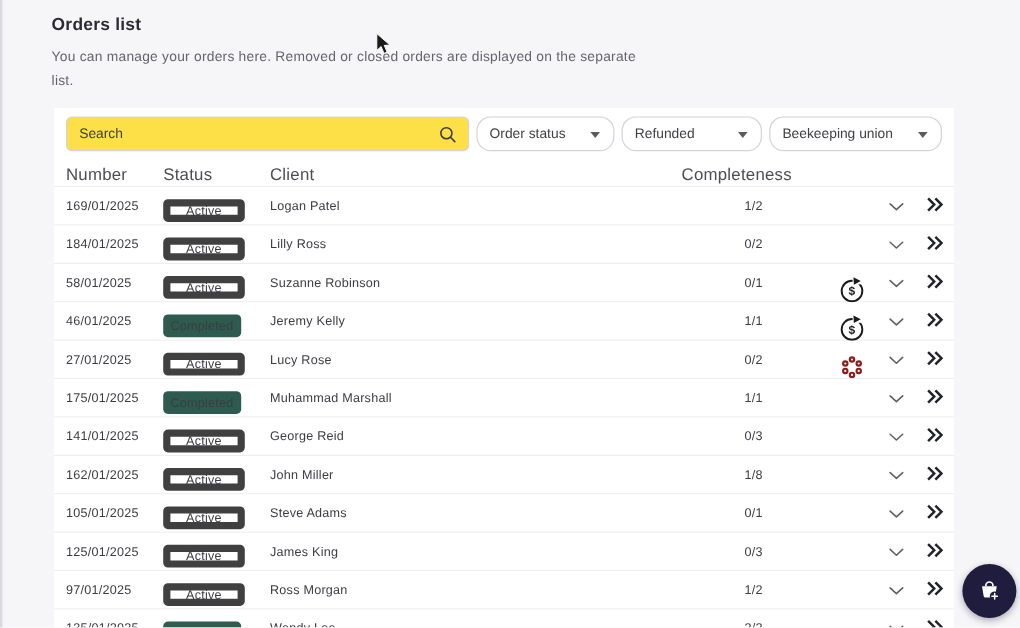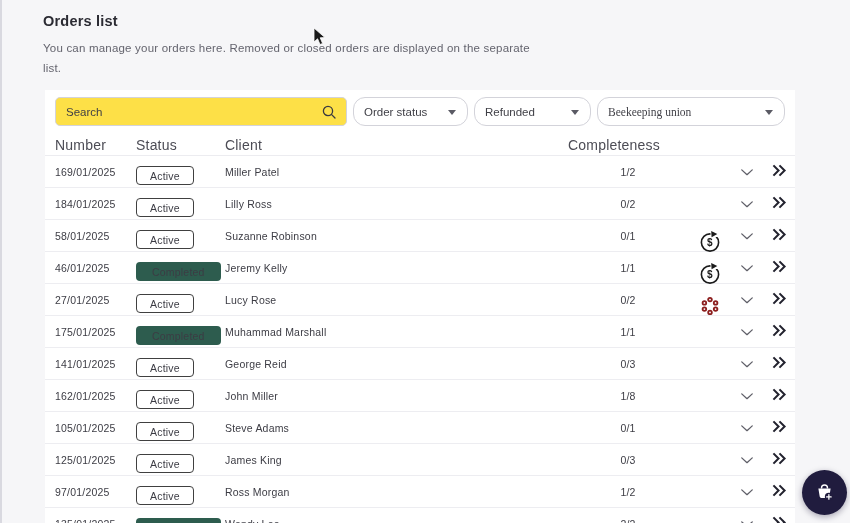--- a/index.html
+++ b/index.html
@@ -45,21 +45,21 @@
   .search-icon {
     position:absolute; right:9px; top:6px; width:16px; height:16px; pointer-events:none;
   }
   .dropdown {
     position:relative; border:1px solid #d3d3da; border-radius:12px; background:#fff;
     display:flex; align-items:center; padding:0 24px 0 10px;
     font-size:11.5px; color:#3f3f46; cursor:pointer; white-space:nowrap;
   }
   .dd-status { width:115px; }
   .dd-refunded { width:117px; }
-  .dd-union { width:188px;font-family:Liberation Serif, serif; }
+  .dd-union { width:144px; }
   .caret-down-icon {
     position:absolute; right:11px; top:12px;
     width:0; height:0; border-left:4px solid transparent; border-right:4px solid transparent;
     border-top:5px solid #5a5a64;
   }
   
   .thead {
     position:absolute; left:0; top:45px; width:750px; height:21px;
     border-bottom:1px solid #ececf0;
   }
@@ -78,24 +78,24 @@
   .row span { position:absolute; top:10px; font-size:10.5px; color:#3c3c44; letter-spacing:.2px; }
   .c-number { left:10px; }
   .c-client { left:180px; }
   .c-comp { left:553px; width:60px; text-align:center; }
   .badge {
     position:absolute; left:91px; top:6px; height:19px;
     display:inline-flex; align-items:center; justify-content:center;
     border-radius:4px; font-size:9.5px; letter-spacing:.2px;
   }
   .badge-active {
-    border:1px solid #404040; color:#4a8fd3; background:#fff; padding:0 13px;
+    border:6px solid #404040; color:#4a8fd3; background:#fff; padding:0 13px;
   }
   .badge-completed {
-    background:#2d5c4e; color:#ffffff; padding:0 16px; font-weight:500;
+    background:#2d5c4e; color:#ffffff; padding:0 6px; font-weight:500;
   }
   .icon-slot { position:absolute; left:653px; top:4px; width:24px; height:24px; }
   .icon-slot svg { width:24px; height:24px; }
   .row-btn {
     position:absolute; background:none; border:none; cursor:pointer; padding:0;
   }
   .expand-btn { left:694px; top:9px; width:16px; height:14px; }
   .open-btn { left:725px; top:8px; width:18px; height:16px; }
   
   .fab {
@@ -144,21 +144,21 @@
     <span class="h-number">Number</span>
     <span class="h-status">Status</span>
     <span class="h-client">Client</span>
     <span class="h-completeness">Completeness</span>
   </div>
 
   <div class="rows" id="rows">
   <div class="row">
     <span class="c-number">169/01/2025</span>
     <span class="badge badge-active">Active</span>
-    <span class="c-client">Miller Patel</span>
+    <span class="c-client">Logan Patel</span>
     <span class="c-comp">1/2</span>
     <span class="icon-slot"></span>
     <button class="row-btn expand-btn">
       <svg viewBox="0 0 16 10" width="14" height="9">
         <path d="M2 2 L8 7.5 L14 2" fill="none" stroke="#5f5f68" stroke-width="1.5" stroke-linecap="round" stroke-linejoin="round"></path>
       </svg>
     </button>
     <button class="row-btn open-btn">
       <svg viewBox="0 0 17 14" width="16" height="13">
         <path d="M2.5 1.5 L8 7 L2.5 12.5" fill="none" stroke="#22222e" stroke-width="2.2" stroke-linejoin="miter"></path>

